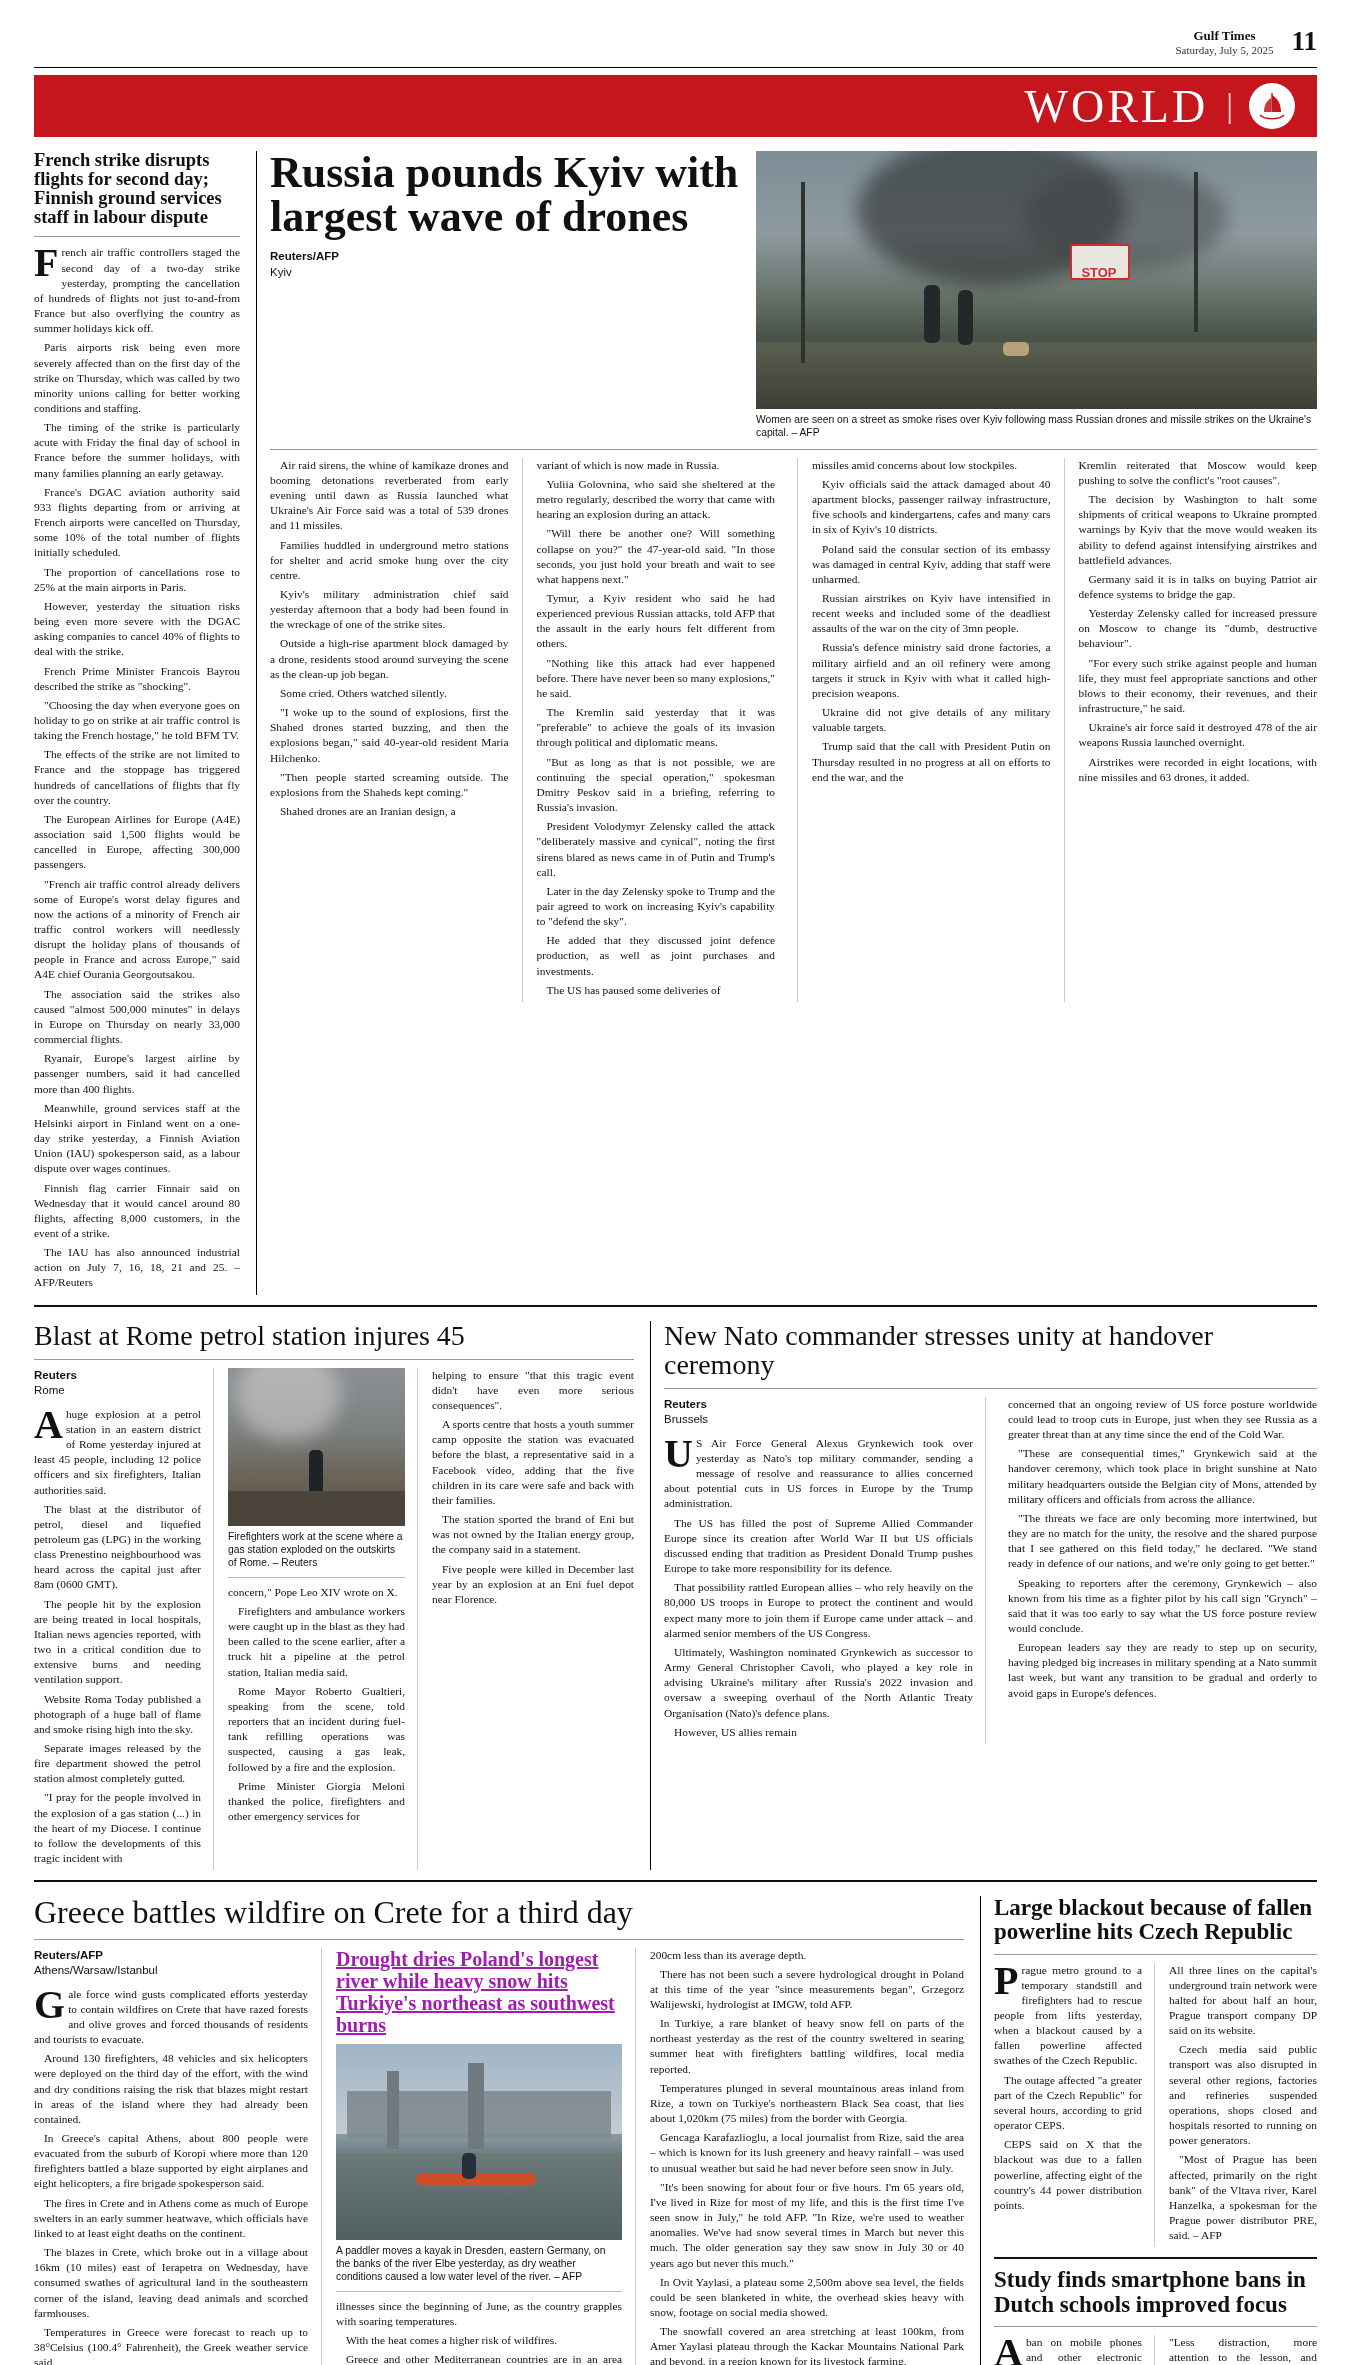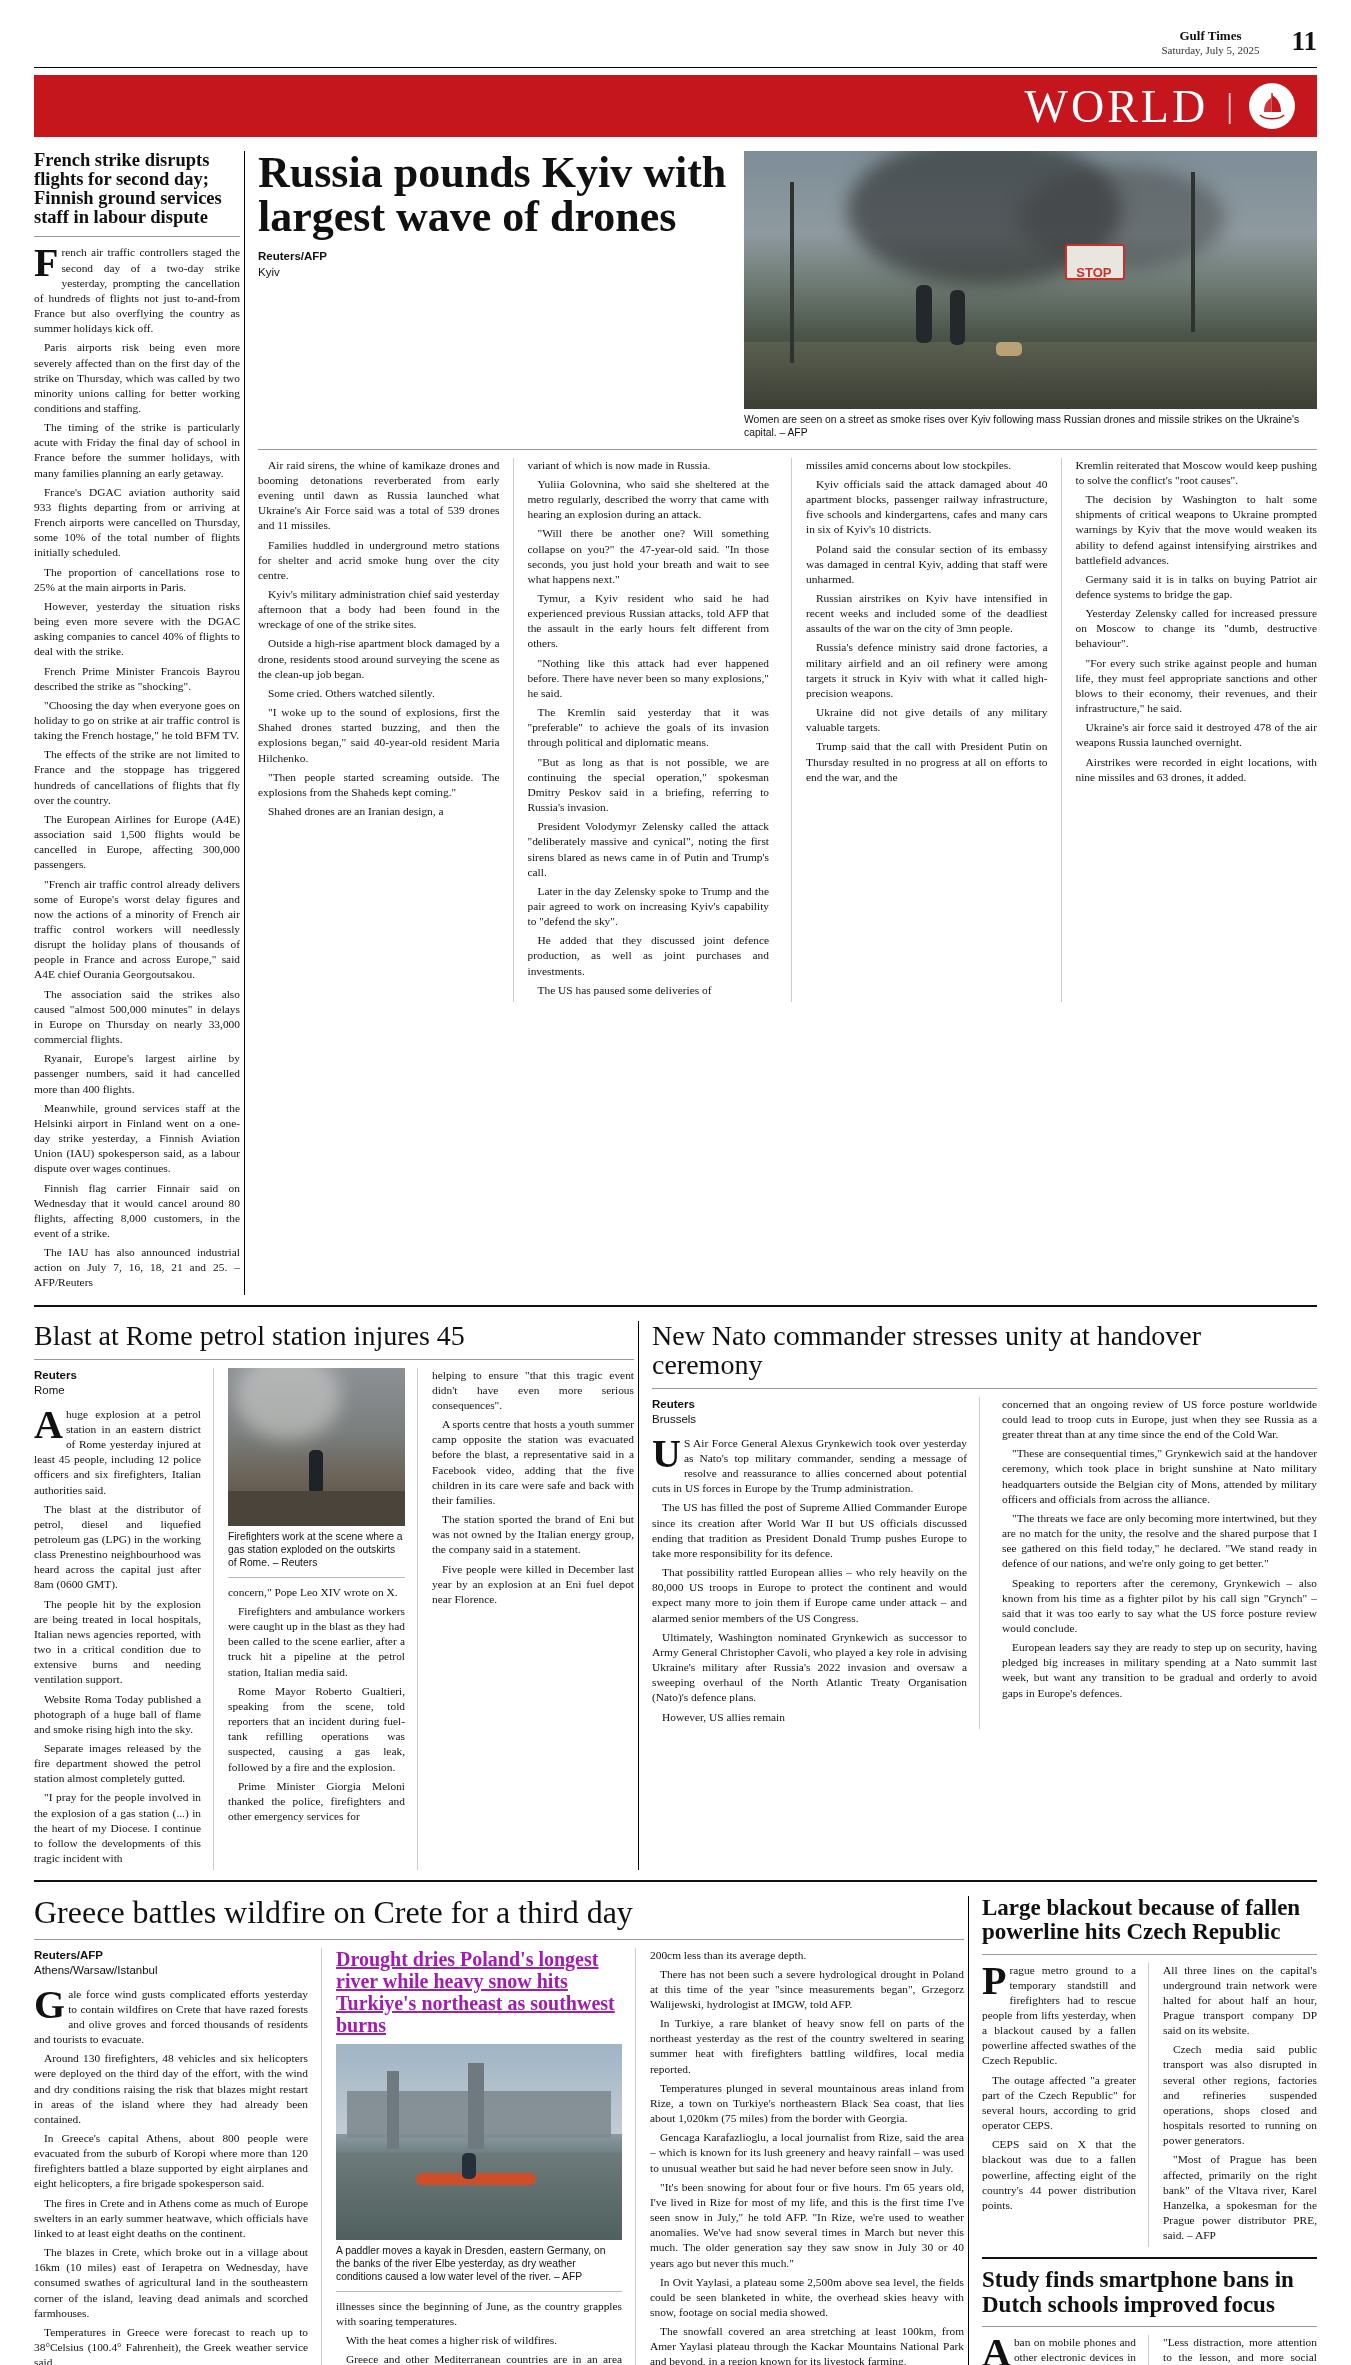--- a/index.html
+++ b/index.html
@@ -6,36 +6,36 @@
   html, body { margin:0; padding:0; }
   body {
     width:1351px;
     background:#ffffff;
     font-family:"Liberation Serif", serif;
     color:#111;
   }
   .page { width:1351px; padding:26px 34px 30px 34px; position:relative; }
 
   
-  .masthead { display:flex; align-items:flex-end; justify-content:flex-end; gap:14px; padding-bottom:6px; }
+  .masthead { display:flex; align-items:flex-end; justify-content:flex-end; padding-bottom:6px; }
   .mast-center { text-align:center; line-height:1.15; }
   .mast-title { font-family:"Liberation Serif", serif; font-size:13px; font-weight:bold; }
   .mast-date { font-size:11px; color:#333; }
   .mast-page { font-size:27px; font-weight:bold; font-family:"Liberation Serif", serif; margin-left:18px; }
   .rule-top { border-top:1px solid #000; margin-top:4px; }
 
   
   .banner { margin-top:7px; height:62px; background:#c4161c; display:flex; align-items:center; justify-content:flex-end; padding-right:22px; }
   .banner-word { color:#fff; font-size:46px; letter-spacing:3px; font-family:"Liberation Serif", serif; font-weight:normal; }
   .banner-sep { color:#fff; font-size:34px; margin:0 16px 0 18px; opacity:.85; }
   .banner-logo { width:46px; height:46px; border-radius:50%; background:#fff; position:relative; }
   .banner-logo svg { position:absolute; top:7px; left:8px; }
 
   
-  .cols { display:flex; gap:4px; margin-top:14px; }
+  .cols { display:flex; gap:16px; margin-top:14px; }
   .col { }
   .c1 { width:206px; }
   .c-main { flex:1; }
 
   h1.headline {
     font-family:"Liberation Serif", serif;
     font-weight:bold;
     line-height:1.02;
     margin:0 0 10px 0;
   }

